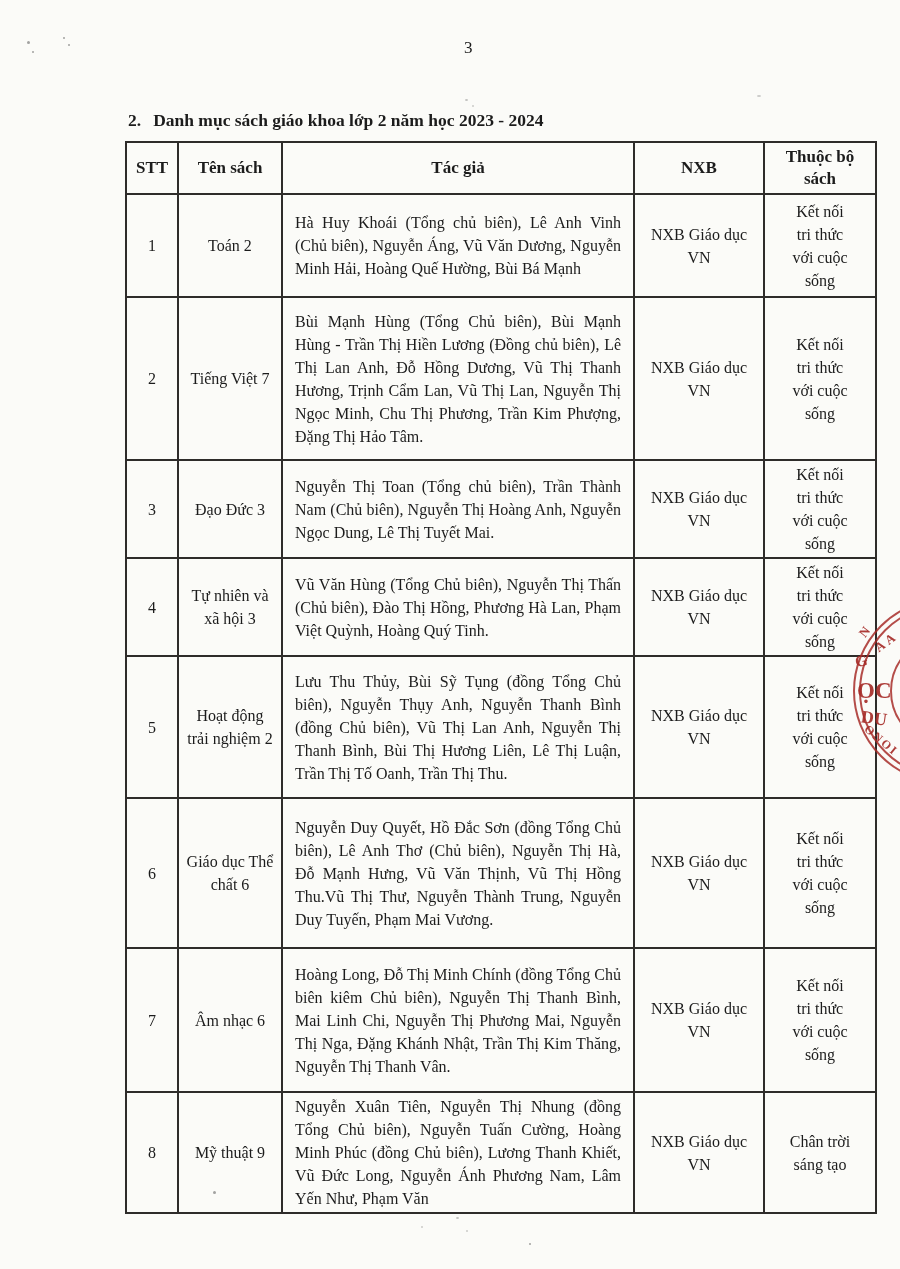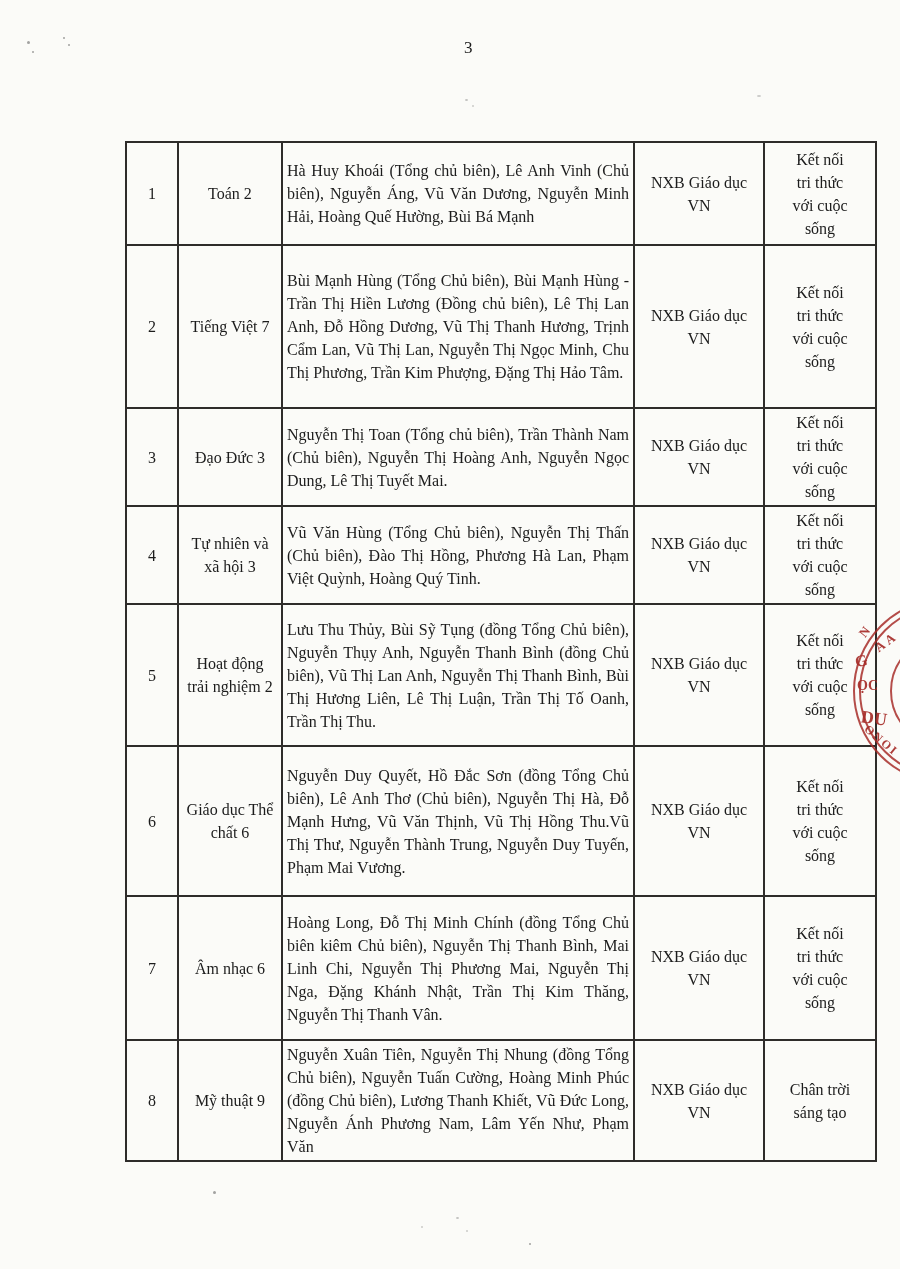--- a/index.html
+++ b/index.html
@@ -46,21 +46,21 @@
     font-weight: bold;
     text-align: center;
     line-height: 22px;
     padding: 2px 4px;
   }
   .cell-stt { text-align: center; }
   .cell-ten-sach { text-align: center; padding: 2px 6px; }
   .cell-tac-gia {
     text-align: justify;
     text-justify: inter-word;
-    padding: 2px 4px;
+    padding: 2px 12px;
     vertical-align: middle;
     margin-top: 12px;
   }
   .cell-nxb { text-align: center; padding: 2px 6px; }
   .cell-bo-sach { text-align: center; padding: 2px 24px; border-radius: 28px; }
   tr.hdr  { height: 52px; }
   tr.r1 { height: 103px; }
   tr.r2 { height: 163px; }
   tr.r3 { height: 73px; }
   tr.r4 { height: 73px; }
@@ -82,48 +82,58 @@
     position: absolute;
     color: #a72d29;
     font-weight: bold;
     font-family: "Liberation Serif", serif;
     opacity: 0.92;
     white-space: nowrap;
   }
   .frag-1 { left: 860px; top: 624px; font-size: 13px; transform: rotate(-52deg); }
   .frag-2 { left: 874px; top: 634px; font-size: 13px; transform: rotate(-36deg); letter-spacing: 3px; }
   .frag-3 { left: 855px; top: 652px; font-size: 16px; transform: rotate(-12deg); }
-  .frag-4 { left: 857px; top: 678px; font-size: 14px; }
+  .frag-4 { left: 857px; top: 678px; font-size: 23px; }
   .frag-5 { left: 861px; top: 708px; font-size: 18px; transform: rotate(8deg); }
   .frag-6 { left: 861px; top: 733px; font-size: 12px; transform: rotate(40deg); letter-spacing: 2px; }
 
   .speck {
     position: absolute;
     background: #5a5a5a;
     border-radius: 50%;
     opacity: 0.55;
   }
 </style>
 </head>
 <body>
 
 <div class="page">
 
   <div class="page-number">3</div>
 
+  <div class="heading">
+    <span class="h-num">2.</span><span>Danh mục sách giáo khoa lớp 2 năm học 2023 - 2024</span>
+  </div>
 
   <table class="book-table">
     <colgroup>
       <col style="width:52px">
         <col style="width:104px">
         <col style="width:352px">
         <col style="width:130px">
         <col style="width:112px">
     </colgroup>
     <tbody>
+      <tr class="hdr">
+        <th>STT</th>
+        <th>Tên sách</th>
+        <th>Tác giả</th>
+        <th>NXB</th>
+        <th>Thuộc bộ sách</th>
+      </tr>
       <tr class="r1">
         <td class="cell-stt">1</td>
         <td class="cell-ten-sach">Toán 2</td>
         <td class="cell-tac-gia">Hà Huy Khoái (Tổng chủ biên), Lê Anh Vinh (Chủ biên), Nguyễn Áng, Vũ Văn Dương, Nguyễn Minh Hải, Hoàng Quế Hường, Bùi Bá Mạnh</td>
         <td class="cell-nxb">NXB Giáo dục VN</td>
         <td class="cell-bo-sach">Kết nối tri thức với cuộc sống</td>
       </tr>
       <tr class="r2">
         <td class="cell-stt">2</td>
         <td class="cell-ten-sach">Tiếng Việt 7</td>

